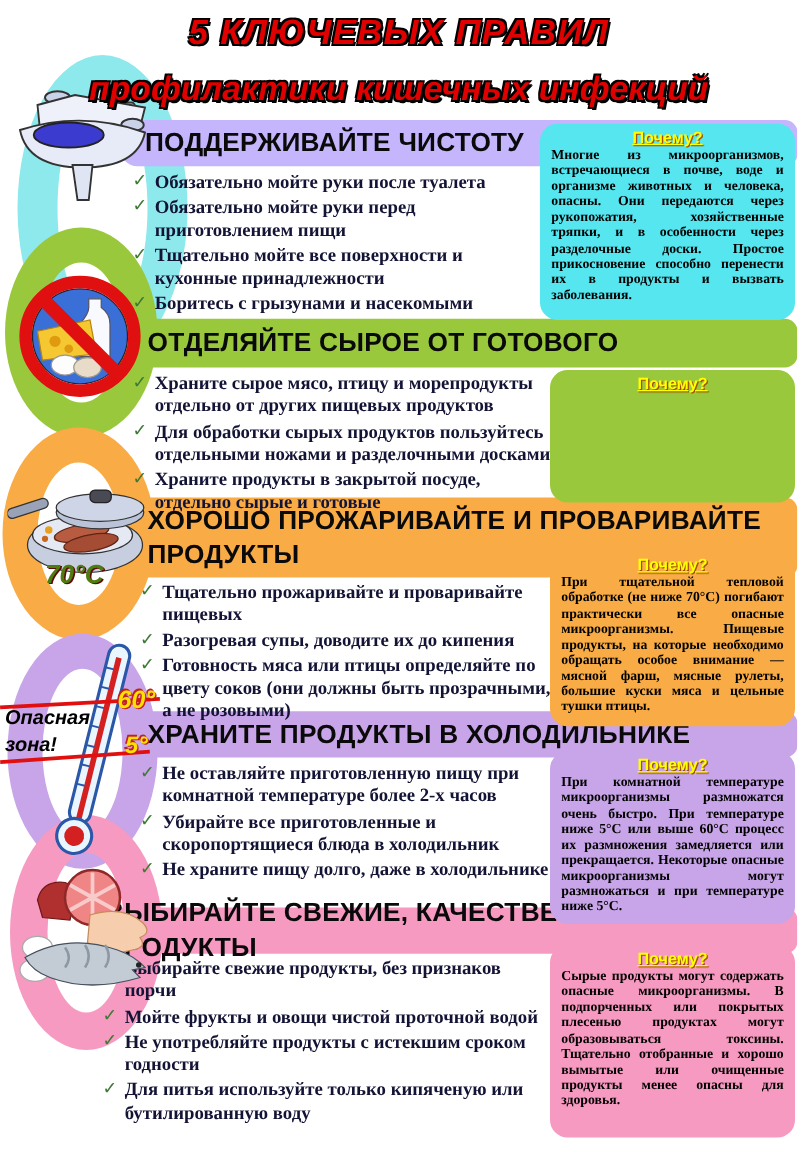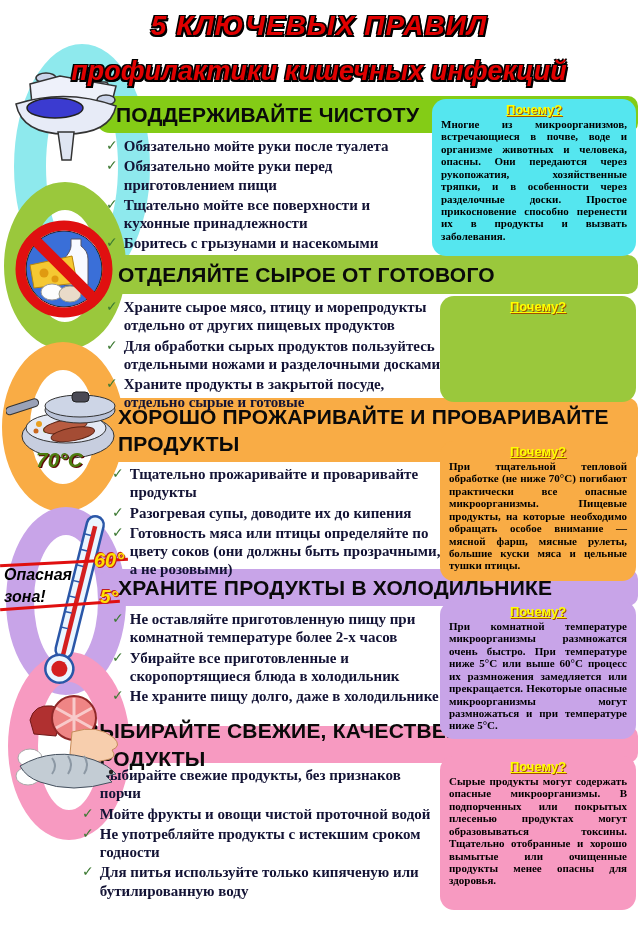--- a/index.html
+++ b/index.html
@@ -17,21 +17,21 @@
          font-weight:bold;font-style:italic;font-size:28px;letter-spacing:1px;color:#e00000;
          text-shadow:-1.5px -1.5px 0 #000,1.5px -1.5px 0 #000,-1.5px 1.5px 0 #000,1.5px 1.5px 0 #000,2px 2px 0 #000;}
   .subtitle{position:absolute;left:0;right:0;top:52px;text-align:center;z-index:3;
          font-weight:bold;font-style:italic;font-size:27px;color:#e00000;
          text-shadow:-1.5px -1.5px 0 #000,1.5px -1.5px 0 #000,-1.5px 1.5px 0 #000,1.5px 1.5px 0 #000,2px 2px 0 #000;}
   
   .band{position:absolute;z-index:1;display:flex;align-items:center;
         font-weight:bold;color:#0a0a0a;font-size:21px;letter-spacing:0.2px;
         border-radius:14px 10px 10px 14px;}
   .band span{padding-left:20px;line-height:1.3;}
-  .band1{left:96px;top:92px;width:542px;height:37px;background:#84cc16;}
+  .band1{left:96px;top:92px;width:542px;height:37px;background:#c4b5fd;}
   .band2{left:98px;top:251px;width:540px;height:39px;background:#9ac83c;}
   .band3{left:98px;top:394px;width:540px;height:64px;background:#f9ac45;}
   .band3 span{width:505px;}
   .band4{left:98px;top:565px;width:540px;height:37px;background:#c8a4e8;}
   .band5{left:76px;top:722px;width:562px;height:37px;background:#f79ac1;}
   .band5 span{padding-left:8px;}
   
   .whybox{position:absolute;z-index:1;border-radius:14px;padding:3px 9px 7px;box-sizing:border-box;}
   .why1{left:432px;top:95px;width:204px;min-height:157px;background:#55e6ef;}
   .why2{left:440px;top:292px;width:196px;min-height:106px;background:#9ac83c;}
@@ -150,21 +150,21 @@
         <span>Для обработки сырых продуктов пользуйтесь отдельными ножами и разделочными досками</span>
       </div>
     <div class="bullet">
         <span class="chk">✓</span>
         <span>Храните продукты в закрытой посуде, отдельно сырые и готовые</span>
       </div>
   </div>
   <div class="bullets ul3">
     <div class="bullet">
         <span class="chk">✓</span>
-        <span>Тщательно прожаривайте и проваривайте продукты</span>
+        <span>Тщательно прожаривайте и проваривайте пищевых</span>
       </div>
     <div class="bullet">
         <span class="chk">✓</span>
         <span>Разогревая супы, доводите их до кипения</span>
       </div>
     <div class="bullet">
         <span class="chk">✓</span>
         <span>Готовность мяса или птицы определяйте по цвету соков (они должны быть прозрачными, а не розовыми)</span>
       </div>
   </div>

